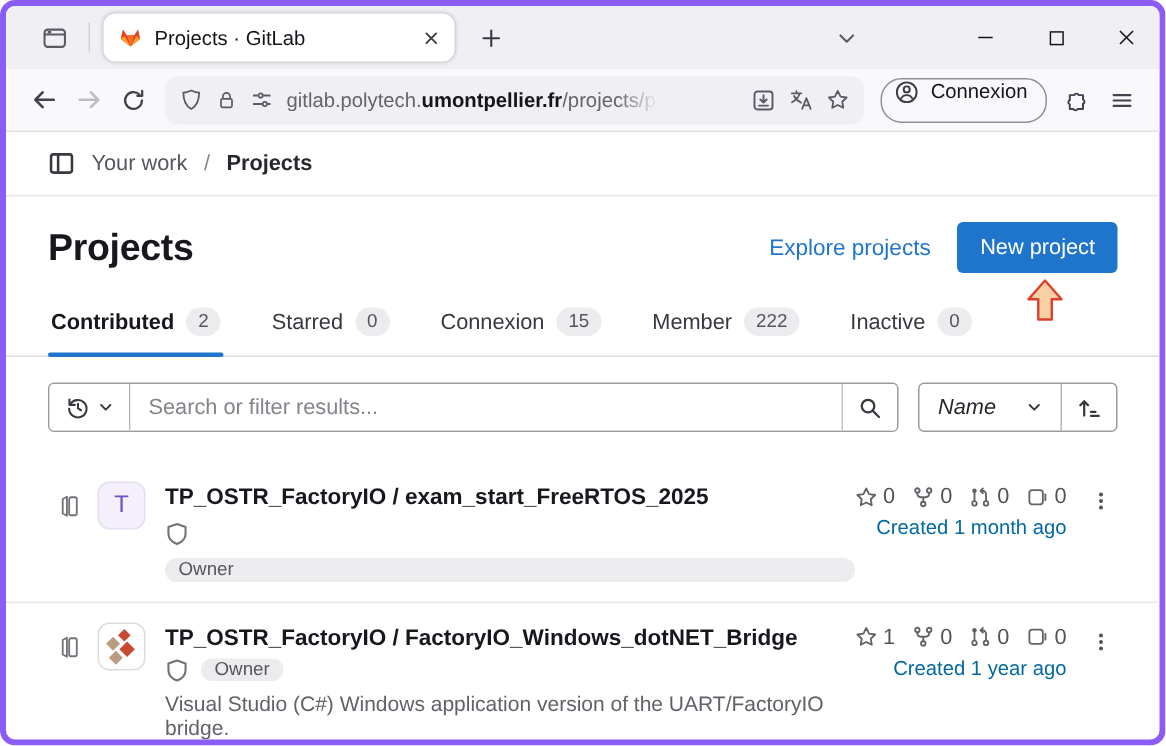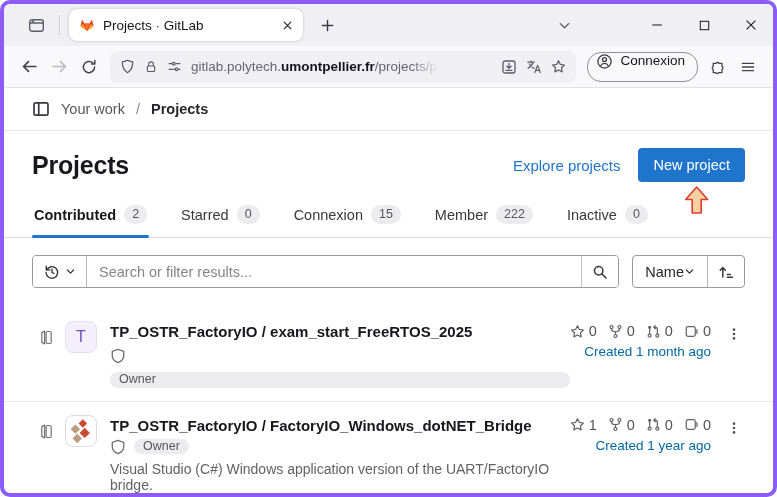--- a/index.html
+++ b/index.html
@@ -50,21 +50,21 @@
   .gl-tab.active{font-weight:700;color:#18171d;}
   .gl-tab.active::after{content:"";position:absolute;left:0;right:0;bottom:-1px;height:3px;background:#1f75cb;border-radius:2px;}
   .count-pill{background:#ececef;color:#57565e;font-size:12.5px;font-weight:400;border-radius:10px;padding:2px 8px;line-height:1.2;}
   .filter-row{margin:17px 28px 0;display:flex;gap:13px;height:33px;}
   .search-group{flex:1;display:flex;border:1px solid #9a99a0;border-radius:4px;background:#fff;overflow:hidden;}
   .history-btn{width:54px;display:flex;align-items:center;justify-content:center;gap:5px;border-right:1px solid #b4b4b9;background:#fff;}
   .filter-input{flex:1;border:none;outline:none;padding:0 12px;font-size:14.5px;font-family:inherit;color:#18171d;min-width:0;}
   .filter-input::placeholder{color:#85848b;}
   .search-btn{width:37px;display:flex;align-items:center;justify-content:center;border-left:1px solid #c3c3c8;background:#fff;}
   .sort-group{display:flex;border:1px solid #9a99a0;border-radius:4px;background:#fff;overflow:hidden;}
-  .sort-name-btn{display:flex;align-items:center;gap:0;padding:0 12px;font-size:14.5px;color:#28272d;border-right:1px solid #b4b4b9;}
+  .sort-name-btn{display:flex;align-items:center;gap:20px;padding:0 12px;font-size:14.5px;color:#28272d;border-right:1px solid #b4b4b9;font-style:italic;}
   .sort-dir-btn{width:36px;display:flex;align-items:center;justify-content:center;}
   .projects-list{margin-top:20px;}
   .project-row{display:flex;align-items:flex-start;padding:12px 28px 13px;border-bottom:1px solid #e7e7ea;}
   .row-left-icon{margin:9px 11px 0 7px;flex:0 0 auto;}
   .avatar{width:32px;height:32px;border-radius:8px;margin:1px 13px 0 0;flex:0 0 auto;display:flex;align-items:center;justify-content:center;}
   .avatar.letter{background:#f4f0fb;border:1px solid #e4ddf5;color:#6a51c8;font-size:16px;font-weight:400;}
   .avatar.image{border:1px solid #dcdcde;background:#fff;overflow:hidden;}
   .row-main{flex:1;min-width:0;padding-top:3px;}
   .row-title-line{display:flex;gap:8px;flex-direction:column;}
   .row-title{font-size:15px;font-weight:700;color:#18171d;white-space:nowrap;}

